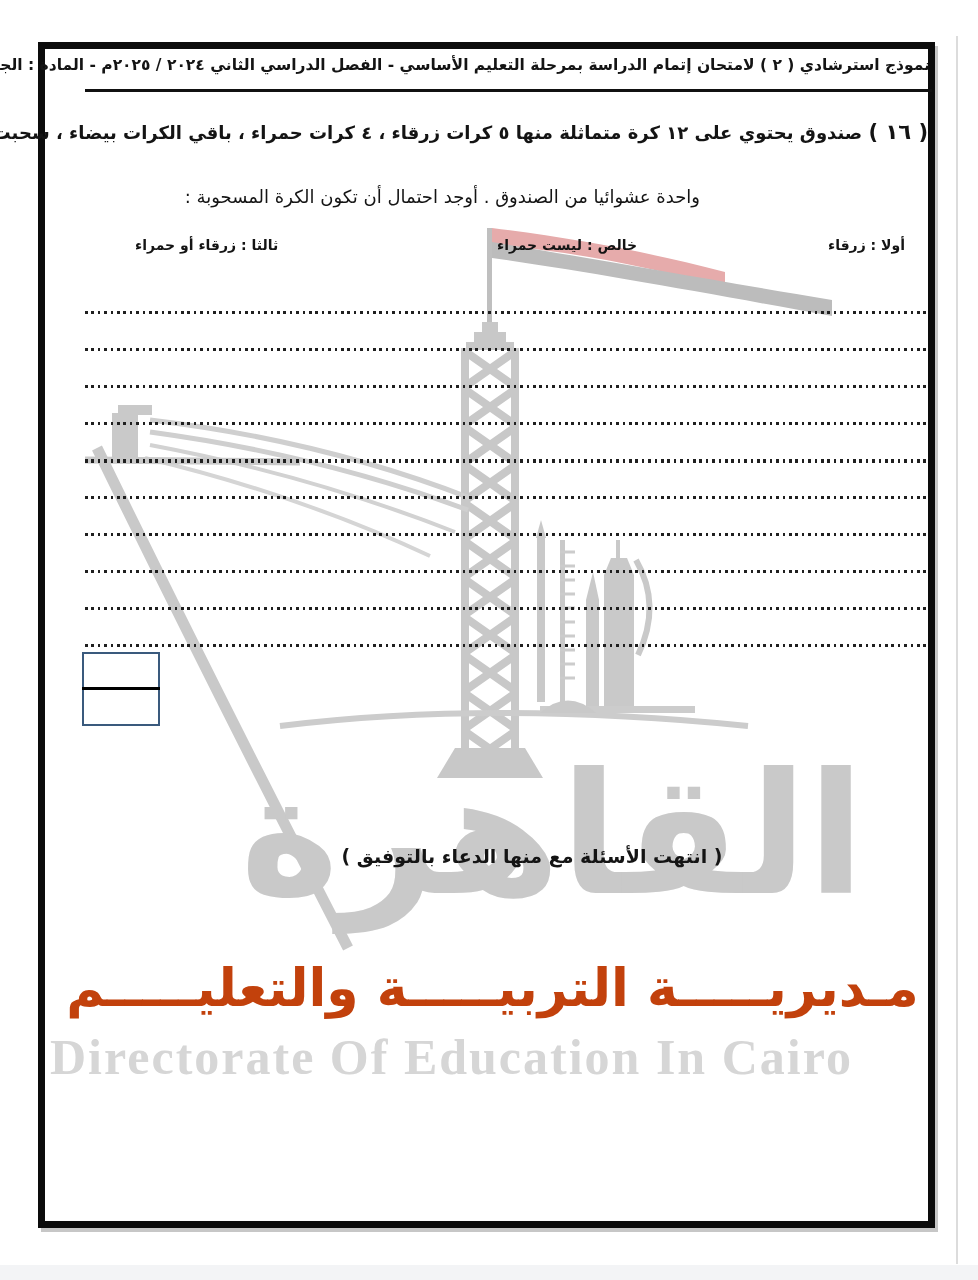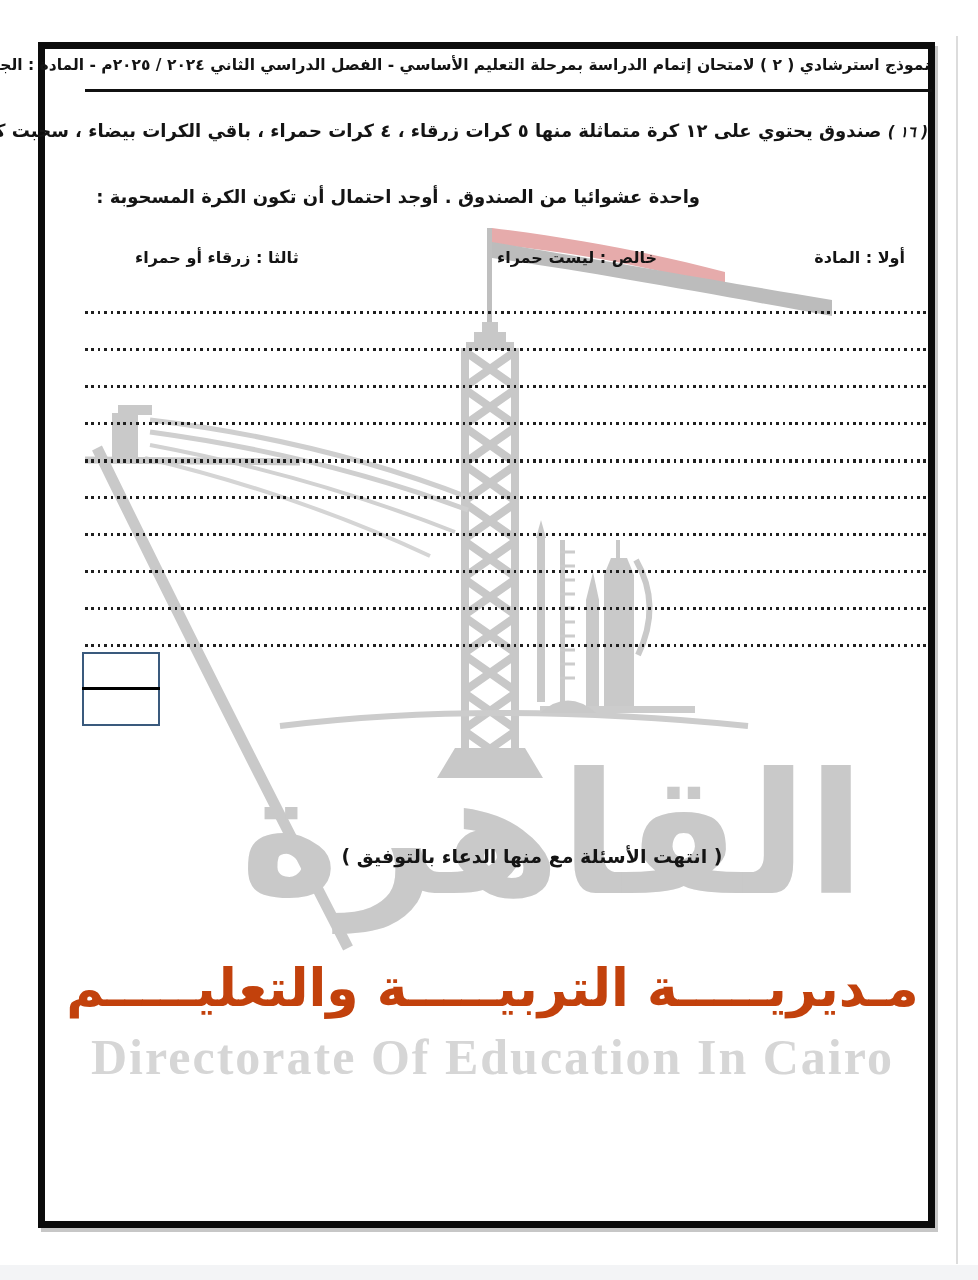--- a/index.html
+++ b/index.html
@@ -5,41 +5,41 @@
   html,body{margin:0;padding:0;background:#ffffff;}
   .page{position:relative;width:978px;height:1280px;background:#ffffff;overflow:hidden;
         font-family:"DejaVu Sans",sans-serif;color:#141414;}
 
   
   .watermark{position:absolute;inset:0;z-index:0;border-radius:16px;}
   .wm-city{position:absolute;left:170px;top:735px;width:765px;text-align:center;
            font-size:168px;font-weight:bold;color:#c9c9c9;line-height:1.2;white-space:nowrap;}
   .wm-org-ar{position:absolute;left:50px;top:958px;width:885px;text-align:center;
              font-size:52px;font-weight:bold;color:#c2410c;white-space:nowrap;direction:rtl;}
-  .wm-org-en{position:absolute;left:50px;top:1028px;width:885px;text-align:center;
+  .wm-org-en{position:absolute;left:50px;top:1028px;width:885px;text-align:left;
              font-family:"Liberation Serif",serif;font-weight:bold;font-size:50px;
              color:#d6d6d6;letter-spacing:2px;white-space:nowrap;}
 
   
   .sheet-frame{position:absolute;left:38px;top:42px;width:897px;height:1186px;
                box-sizing:border-box;border:7px solid #0c0c0c;background:transparent;
                box-shadow:3px 4px 0 rgba(130,130,130,.45);z-index:1;}
 
   
   .header{position:absolute;left:100px;top:56px;width:830px;display:flex;direction:rtl;
           justify-content:space-between;align-items:center;z-index:2;
           font-weight:bold;font-size:15.5px;white-space:nowrap;}
   .header-rule{position:absolute;left:85px;top:89px;width:847px;height:3px;background:#111;z-index:2;}
 
   
   .q-line1{position:absolute;right:50px;top:120px;width:865px;text-align:right;
            font-size:18px;font-weight:bold;z-index:2;white-space:nowrap;}
-  .q-num{font-size:15px;font-weight:bold;font-style:italic;}
-  .q-line2{position:absolute;right:278px;top:186px;font-size:18px;font-weight:bold;z-index:2;white-space:nowrap;}
-  .part{position:absolute;top:248px;font-size:16px;font-weight:bold;z-index:2;white-space:nowrap;}
+  .q-num{font-size:21px;font-weight:bold;}
+  .q-line2{position:absolute;right:278px;top:186px;font-size:18px;font-weight:normal;z-index:2;white-space:nowrap;}
+  .part{position:absolute;top:237px;font-size:14px;font-weight:bold;z-index:2;white-space:nowrap;}
   .p1{right:73px;}
   .p2{left:497px;}
   .p3{left:135px;}
 
   
   .lines{position:absolute;left:85px;top:311px;width:845px;height:340px;z-index:2;}
   .dline{position:absolute;left:0;width:845px;height:3.2px;
          background-image:repeating-linear-gradient(90deg,#1f1f1f 0 2.6px,transparent 2.6px 6.4px);}
 
   
@@ -124,21 +124,21 @@
 
   </div>
   <div class="header-rule"></div>
 
   <div class="q-line1" dir="rtl">
     <span class="q-num">( ١٦ )</span>
     <span>صندوق يحتوي على ١٢ كرة متماثلة منها ٥ كرات زرقاء ، ٤ كرات حمراء ، باقي الكرات بيضاء ، سحبت كرة</span>
   </div>
   <div class="q-line2" dir="rtl">واحدة عشوائيا من الصندوق . أوجد احتمال أن تكون الكرة المسحوبة :</div>
 
-  <span class="part p1" dir="rtl">أولا : المادة</span>
+  <span class="part p1" dir="rtl">أولا : زرقاء</span>
   <span class="part p2" dir="rtl">خالص : ليست حمراء</span>
   <span class="part p3" dir="rtl">ثالثا : زرقاء أو حمراء</span>
 
   <div class="lines">
     <div class="dline" style="top:0"></div>
     <div class="dline" style="top:37px"></div>
     <div class="dline" style="top:74px"></div>
     <div class="dline" style="top:111px"></div>
     <div class="dline" style="top:148px;height:4px"></div>
     <div class="dline" style="top:185px"></div>

